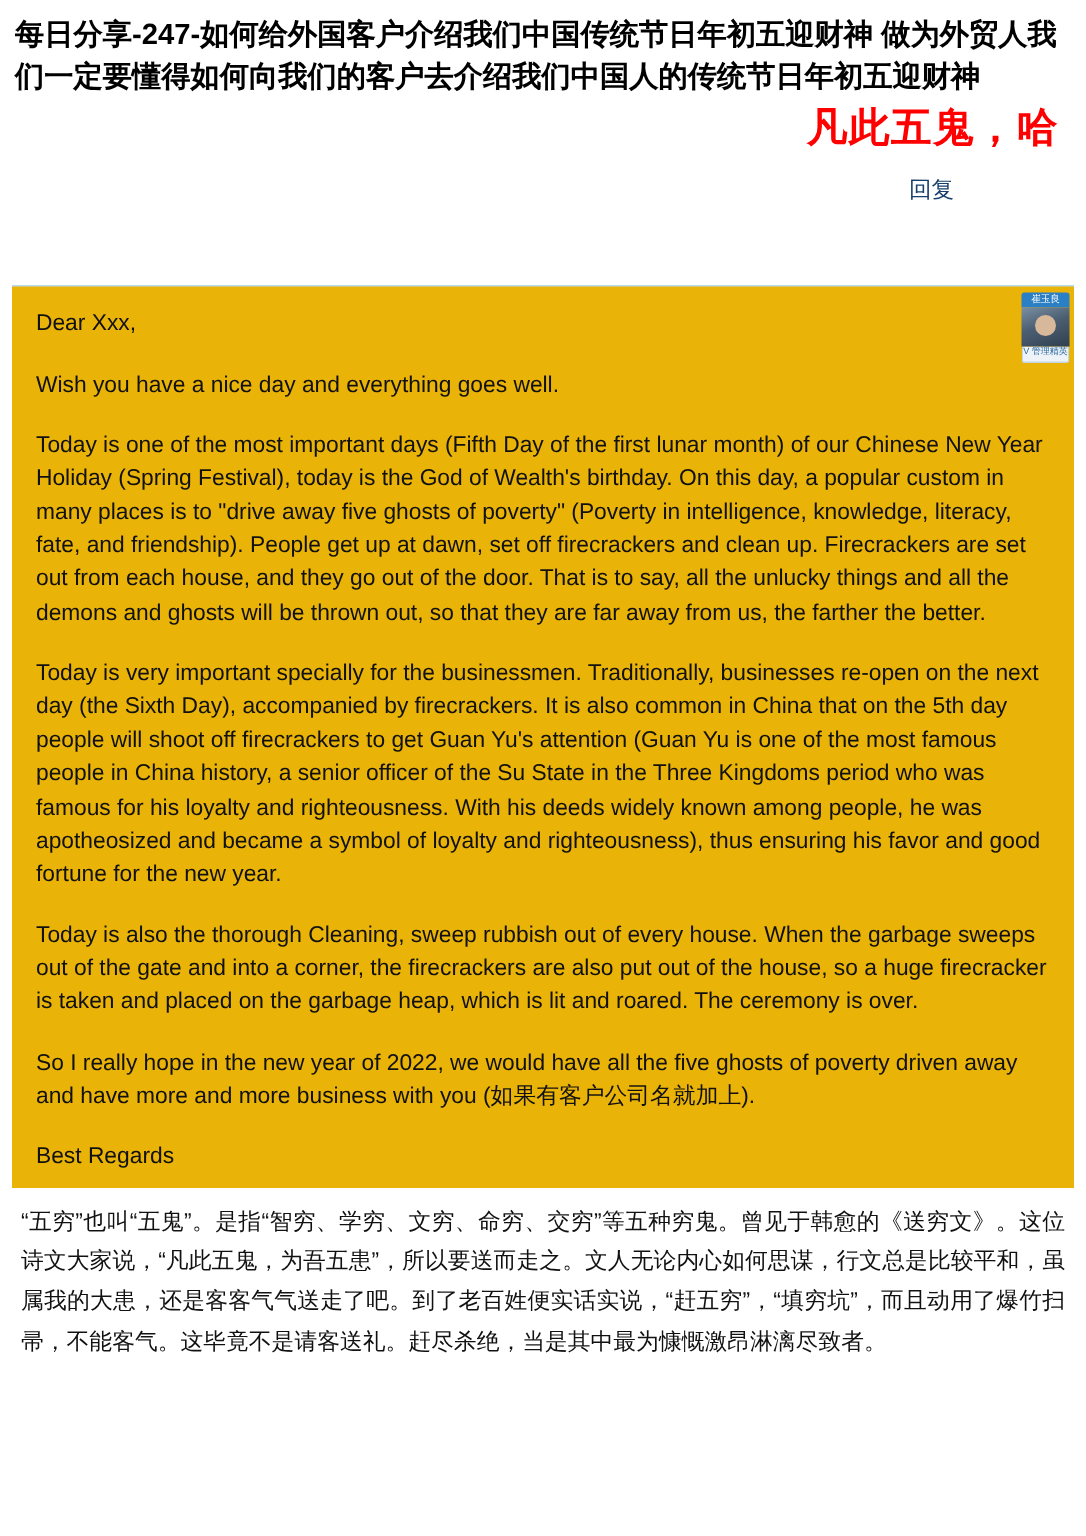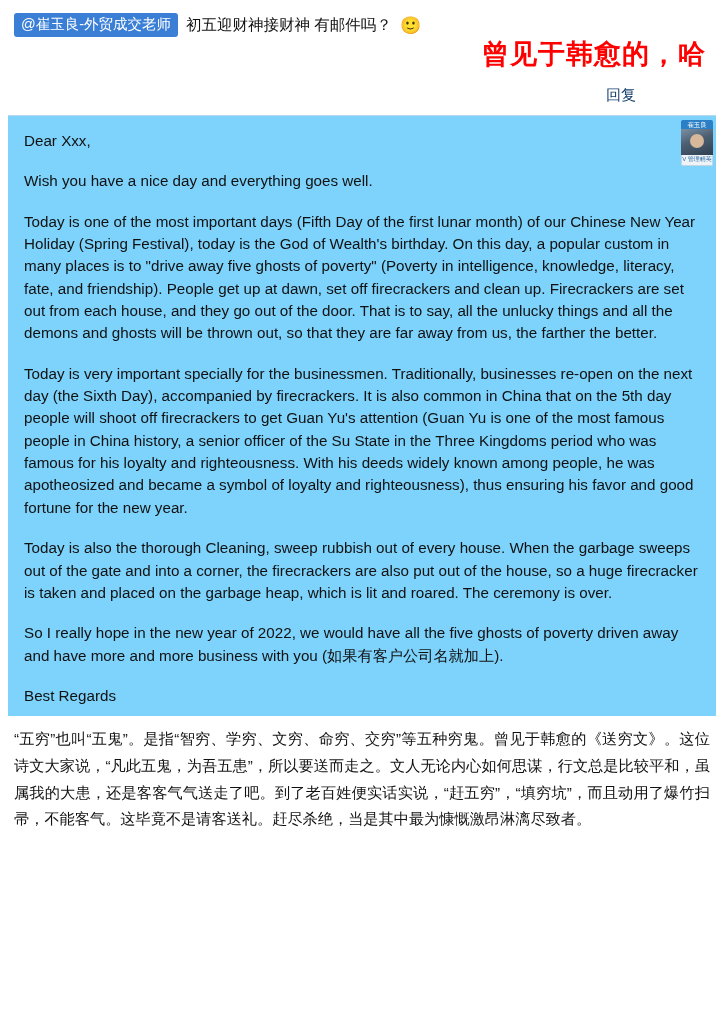--- a/index.html
+++ b/index.html
@@ -76,23 +76,24 @@
   .reply-link {
     font-size: 15px;
     color: #16406b;
     text-decoration: none;
     cursor: pointer;
     position: relative;
     left: -80px;
   }
   .letter-block {
     position: relative;
-    background: #7dd3fc;
+    background: #eab308;
     border-top: 1px solid #b9d9ef;
     padding: 14px 16px 10px 16px;
+    margin-top: 44px;
   }
   .letter-block p {
     margin: 0 0 18px 0;
     font-size: 15.2px;
     line-height: 1.47;
     color: #111111;
   }
   .letter-block p.sig {
     margin-bottom: 0;
     line-height: 1.42;
@@ -146,29 +147,25 @@
     line-height: 1.75;
     color: #111111;
     text-align: justify;
   }
 </style>
 </head>
 <body>
 
 <div class="page">
 
+  <div class="headline">每日分享-247-如何给外国客户介绍我们中国传统节日年初五迎财神 做为外贸人我们一定要懂得如何向我们的客户去介绍我们中国人的传统节日年初五迎财神</div>
 
-  <div class="comment-row">
-    <span class="mention-chip">@崔玉良-外贸成交老师</span>
-    <span class="comment-text">初五迎财神接财神 有邮件吗？</span>
-    <span class="emoji-face">🙂</span>
-  </div>
 
   <div class="annotation-wrap">
-    <div class="red-annotation">曾见于韩愈的，哈</div>
+    <div class="red-annotation">凡此五鬼，哈</div>
   </div>
 
   <div class="reply-row">
     <a class="reply-link">回复</a>
   </div>
 
   <div class="letter-block">
 
     <div class="avatar-badge">
       <div class="av-top">崔玉良</div>

